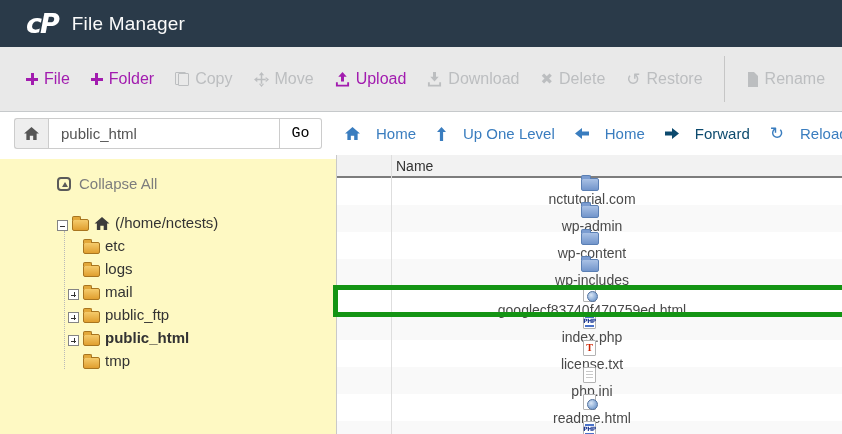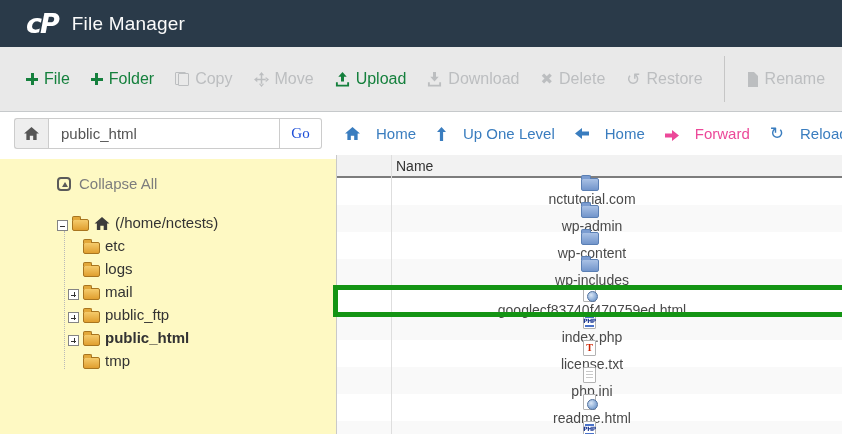--- a/index.html
+++ b/index.html
@@ -9,21 +9,21 @@
   
   .header { position:absolute; top:0; left:0; width:842px; height:47px;
     background:#2a3a49; display:flex; align-items:center; padding-left:26px; }
   .logo { font:italic 900 27px/1 "DejaVu Sans", sans-serif; color:#fff; letter-spacing:-2px; margin-right:14px; }
   .app-title { color:#fbfbfb; font-size:19px; font-weight:400; letter-spacing:0.2px; }
 
   
   .toolbar { position:absolute; top:47px; left:0; width:842px; height:65px;
     background:#e9e9e9; border-bottom:1px solid #c6c9cb;
     display:flex; align-items:center; padding-left:26px; gap:21px; overflow:hidden; white-space:nowrap; }
-  .tb-item { display:flex; align-items:center; gap:6px; font-size:16px; color:#15803d; cursor:pointer; flex:none; }
+  .tb-item { display:flex; align-items:center; gap:6px; font-size:16px; color:#a21caf; cursor:pointer; flex:none; }
   .tb-item.disabled { color:#bcbec0; cursor:default; }
   .tb-sep { width:1px; height:46px; background:#c6c6c6; flex:none; }
   .uni { font-family:"DejaVu Sans", sans-serif; font-size:15px; line-height:1; }
 
   
   .i-plus { position:relative; width:12px; height:12px; display:inline-block; }
   .i-plus::before, .i-plus::after { content:""; position:absolute; background:currentColor; }
   .i-plus::before { left:4.5px; top:0; width:3px; height:12px; }
   .i-plus::after { top:4.5px; left:0; width:12px; height:3px; }
   
@@ -35,25 +35,25 @@
   svg.i-svg { display:block; }
 
   
   .navbar { position:absolute; top:112px; left:0; width:842px; height:43px; background:#fff; }
   .path-group { position:absolute; left:14px; top:6px; height:31px; display:flex; }
   .path-addon { width:34px; background:#eee; border:1px solid #ccc; border-right:none;
     border-radius:3px 0 0 3px; display:flex; align-items:center; justify-content:center; color:#555; }
   .path-input { width:232px; border:1px solid #ccc; font-size:15px; color:#555;
     padding:0 12px; outline:none; font-family:"Liberation Sans", sans-serif; }
   .go-btn { width:42px; background:#fff; border:1px solid #ccc; border-left:none;
-    border-radius:0 3px 3px 0; font-size:15px; color:#1d4ed8; cursor:pointer; font-family:Liberation Serif, serif; }
+    border-radius:0 3px 3px 0; font-size:15px; color:#000000; cursor:pointer; font-family:Liberation Mono, monospace; }
   .nav-links { position:absolute; left:345px; top:0; width:497px; height:43px;
     display:flex; align-items:center; gap:20px; overflow:hidden; white-space:nowrap; }
   .nav-link { display:flex; align-items:center; gap:16px; font-size:15px; color:#3a7dbf; cursor:pointer; flex:none; }
-  .nav-link.disabled { color:#ec4899; cursor:default;align-items:flex-end; }
+  .nav-link.disabled { color:#0c4a6e; cursor:default; }
 
   
   .content { position:absolute; top:155px; left:0; width:842px; height:279px; }
 
   
   .sidebar { position:absolute; left:0; top:4px; width:336px; height:279px; background:#fef9c3; padding:16px 0 0 57px; }
   .collapse-all { display:flex; align-items:center; gap:8px; color:#7d7d7d; font-size:15px; cursor:pointer; }
   .i-collapse { width:14px; height:14px; border:2px solid #5a5a5a; border-radius:4px;
     position:relative; display:inline-block; }
   .i-collapse::after { content:""; position:absolute; left:2.5px; top:3px;

